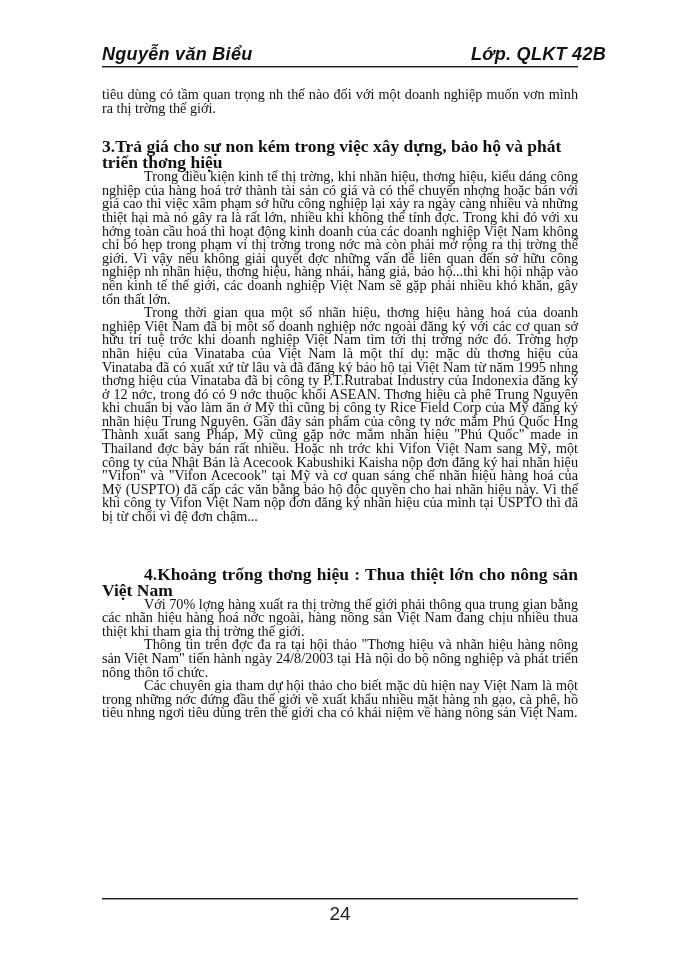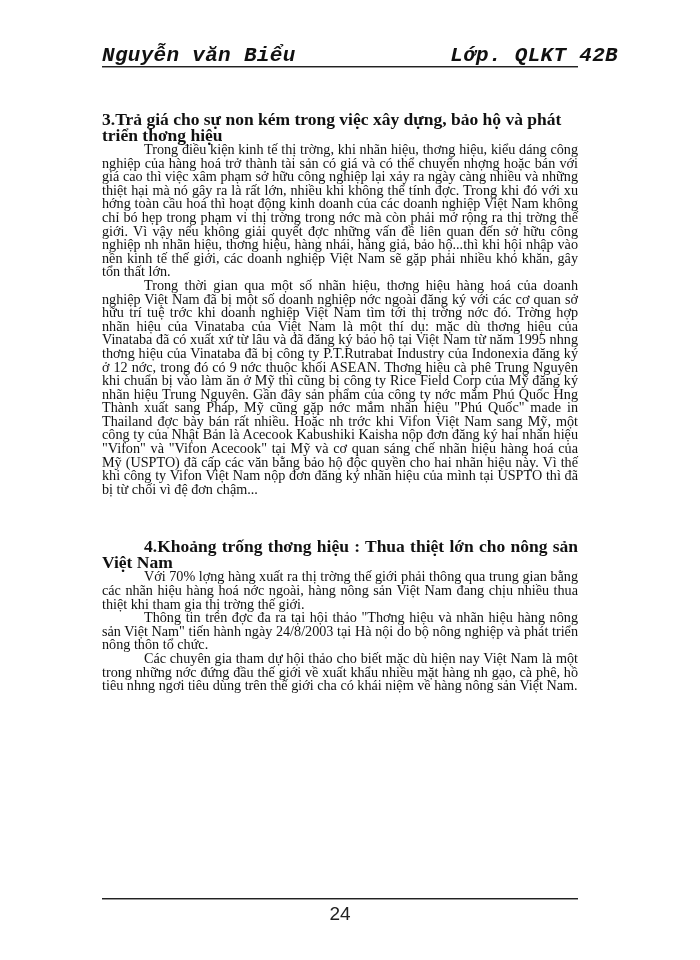--- a/index.html
+++ b/index.html
@@ -1,40 +1,41 @@
 <!DOCTYPE html>
 <html><head>
 <meta charset="utf-8">
 <style>
   html, body { margin: 0; padding: 0; background: #ffffff; }
   body { width: 700px; height: 960px; position: relative; overflow: hidden; font-family: "Liberation Serif", serif; color: #111; }
   .header { position: absolute; left: 102px; top: 44px; width: 532px; height: 22px; }
-  .header-left, .header-right { position: absolute; top: 0; font-family: Liberation Mono, monospace; font-style: italic; font-weight: bold; font-size: 21px; letter-spacing: 0.3px; }
+  .header-left, .header-right { position: absolute; top: 0; font-family: Liberation Sans, sans-serif; font-style: italic; font-weight: bold; font-size: 18px; letter-spacing: 0.3px; }
   .header-left { left: 0; }
-  .header-right { right: 16px; }
+  .header-right { right: 28px; }
   .header-rule { position: absolute; left: 102px; top: 66px; width: 476px; height: 0; border-top: 1px solid #222; border-bottom: 1px solid #999; }
   .content { position: absolute; left: 102px; top: 88px; width: 476px; font-size: 14.2px; line-height: 13.6px; text-align: justify; }
   .content p { margin: 0; }
   .indent { text-indent: 42px; }
   .h { font-weight: bold; font-size: 17.5px; line-height: 16px; margin: 0; text-align: left; }
   .h3 { margin-top: 23px; }
   .h4 { margin-top: 42px; text-indent: 42px; text-align: justify; text-align-last: left; }
   .footer-rule { position: absolute; left: 102px; top: 898px; width: 476px; height: 0; border-top: 1px solid #222; border-bottom: 1px solid #999; }
   .page-num { position: absolute; left: 0; width: 680px; top: 903px; text-align: center; font-family: "Liberation Sans", sans-serif; font-size: 19px; color: #222; }
 </style>
 </head>
 <body>
 
 <div class="header">
   <span class="header-left">Nguyễn văn Biểu</span>
   <span class="header-right">Lớp. QLKT 42B</span>
 </div>
 <div class="header-rule"></div>
 
 <div class="content">
+  <p>tiêu dùng có tầm quan trọng nh   thế nào đối với một doanh nghiệp muốn vơn mình ra thị trờng   thế giới.</p>
 
   <h3 class="h h3">3.Trả giá cho sự non kém trong việc xây dựng, bảo hộ và phát triển thơng   hiệu</h3>
   <p class="indent">Trong điều kiện kinh tế thị trờng,   khi nhãn hiệu, thơng   hiệu, kiểu dáng công nghiệp của hàng hoá trở thành tài sản có giá và có thể chuyển nhợng   hoặc bán với giá cao thì việc xâm phạm sở hữu công nghiệp lại xảy ra ngày càng nhiều và những thiệt hại mà nó gây ra là rất lớn, nhiều khi không  thể tính đợc. Trong khi đó với xu hớng   toàn cầu hoá thì hoạt động kinh doanh của các doanh nghiệp Việt Nam không chỉ bó hẹp trong phạm vi thị trờng   trong nớc   mà còn phải mở rộng ra thị trờng   thế giới. Vì vậy nếu không giải quyết đợc   những vấn đề liên quan đến sở hữu công nghiệp nh   nhãn hiệu, thơng   hiệu, hàng nhái, hàng giả, bảo hộ...thì khi hội nhập vào nền kinh tế thế giới, các doanh nghiệp Việt Nam sẽ gặp phải nhiều khó khăn, gây tổn thất lớn.</p>
   <p class="indent">Trong thời gian qua một số nhãn hiệu, thơng   hiệu hàng hoá của doanh nghiệp Việt Nam đã bị một số doanh nghiệp nớc   ngoài đăng ký với các cơ quan sở hữu trí tuệ trớc   khi doanh nghiệp Việt Nam tìm tới thị trờng   nớc   đó. Trờng   hợp nhãn hiệu của Vinataba của Việt Nam là một thí dụ: mặc dù thơng   hiệu của Vinataba đã có xuất xứ từ lâu và đã đăng ký bảo hộ tại Việt Nam từ năm 1995 nhng   thơng   hiệu của Vinataba đã bị công ty P.T.Rutrabat Industry của Indonexia đăng ký ở 12 nớc,   trong đó có 9 nớc   thuộc khối ASEAN. Thơng   hiệu cà phê Trung Nguyên khi chuẩn bị vào làm ăn ở Mỹ thì cũng bị công ty Rice Field Corp của Mỹ đăng ký nhãn hiệu Trung Nguyên. Gần đây sản phẩm của công ty nớc   mắm Phú Quốc Hng   Thành xuất sang Pháp, Mỹ cũng gặp nớc   mắm nhãn hiệu "Phú Quốc" made in Thailand đợc   bày bán rất nhiều. Hoặc nh   trớc   khi Vifon Việt Nam sang Mỹ, một công ty của Nhật Bản là Acecook Kabushiki Kaisha nộp đơn đăng ký hai nhãn hiệu "Vifon" và "Vifon Acecook" tại Mỹ và cơ quan sáng chế nhãn hiệu hàng hoá của Mỹ (USPTO) đã cấp các văn bằng bảo hộ độc quyền cho hai nhãn hiệu này. Vì thế khi công ty Vifon Việt Nam nộp đơn đăng ký nhãn hiệu của mình tại USPTO thì đã bị từ chối vì đệ đơn chậm...</p>
 
   <h3 class="h h4">4.Khoảng trống thơng   hiệu : Thua thiệt lớn cho nông sản Việt Nam</h3>
   <p class="indent">Với 70% lợng   hàng xuất ra thị trờng   thế giới phải thông qua trung gian bằng các nhãn hiệu hàng hoá nớc   ngoài, hàng nông sản Việt Nam đang chịu nhiều thua thiệt khi tham gia thị trờng   thế giới.</p>
   <p class="indent">Thông tin trên đợc   đa   ra tại hội thảo "Thơng   hiệu và nhãn hiệu hàng nông sản Việt Nam" tiến hành ngày 24/8/2003 tại Hà nội do bộ nông nghiệp và phát triển nông thôn tổ chức.</p>
   <p class="indent">Các chuyên gia tham dự hội thảo cho biết mặc dù hiện nay Việt Nam là một trong những nớc   đứng đầu thế giới về xuất khẩu nhiều mặt hàng nh   gạo, cà phê, hồ tiêu nhng   ngơi   tiêu dùng trên thế giới cha   có khái niệm về hàng nông sản Việt Nam.</p>
 </div>

